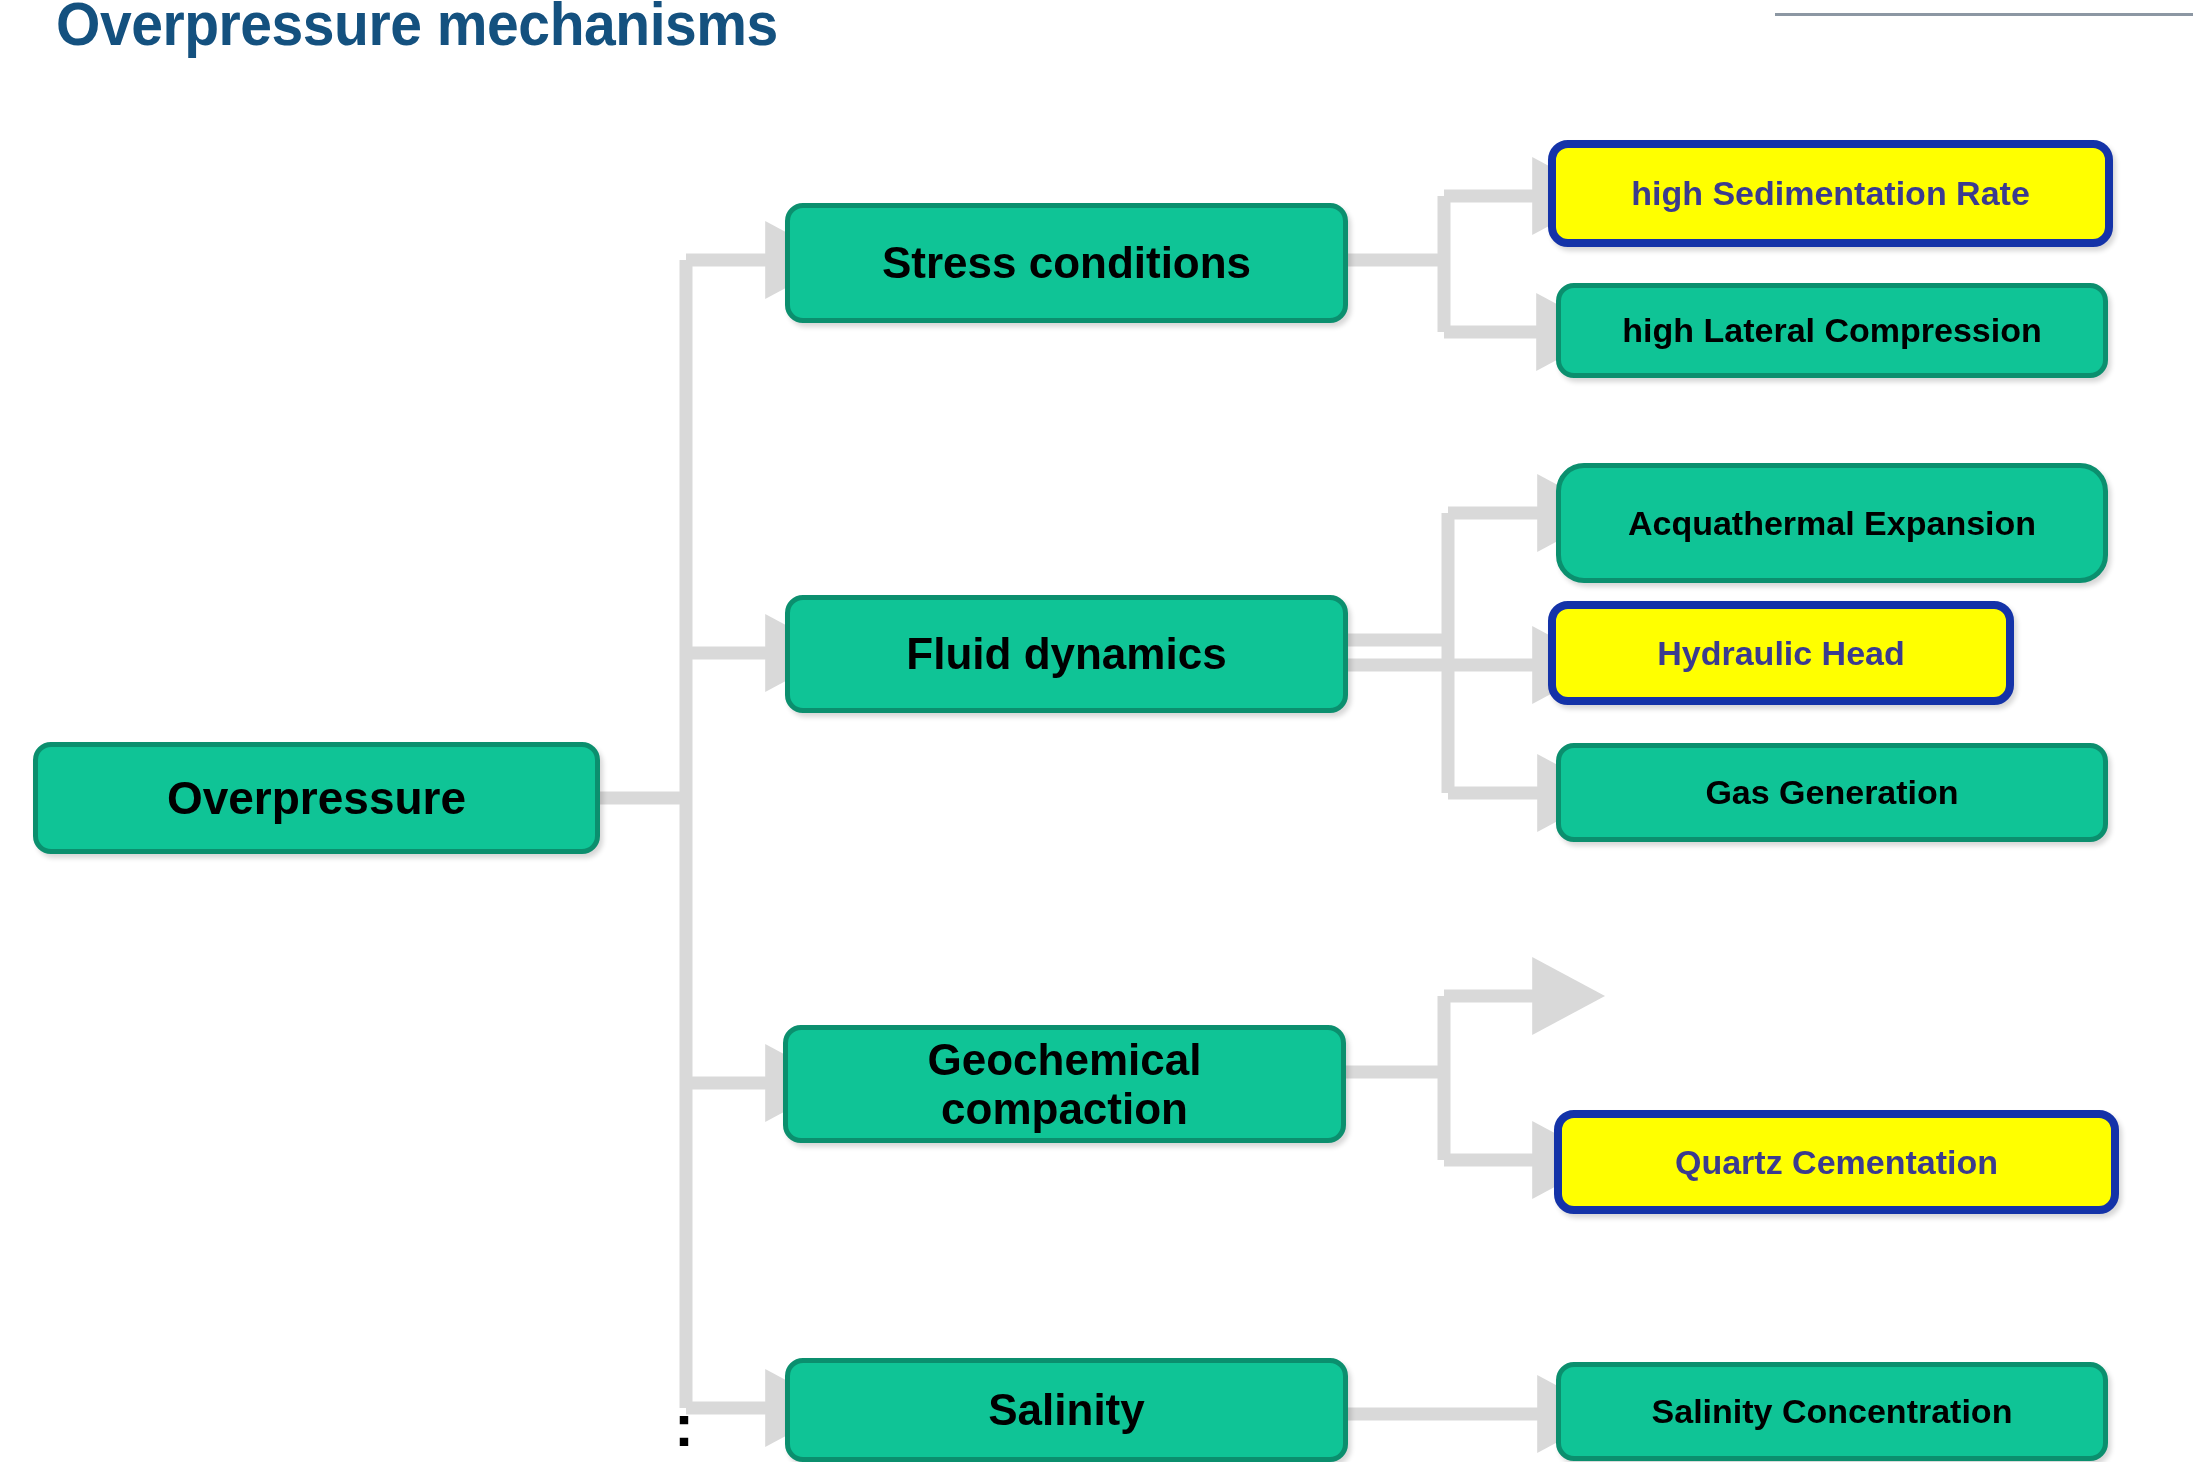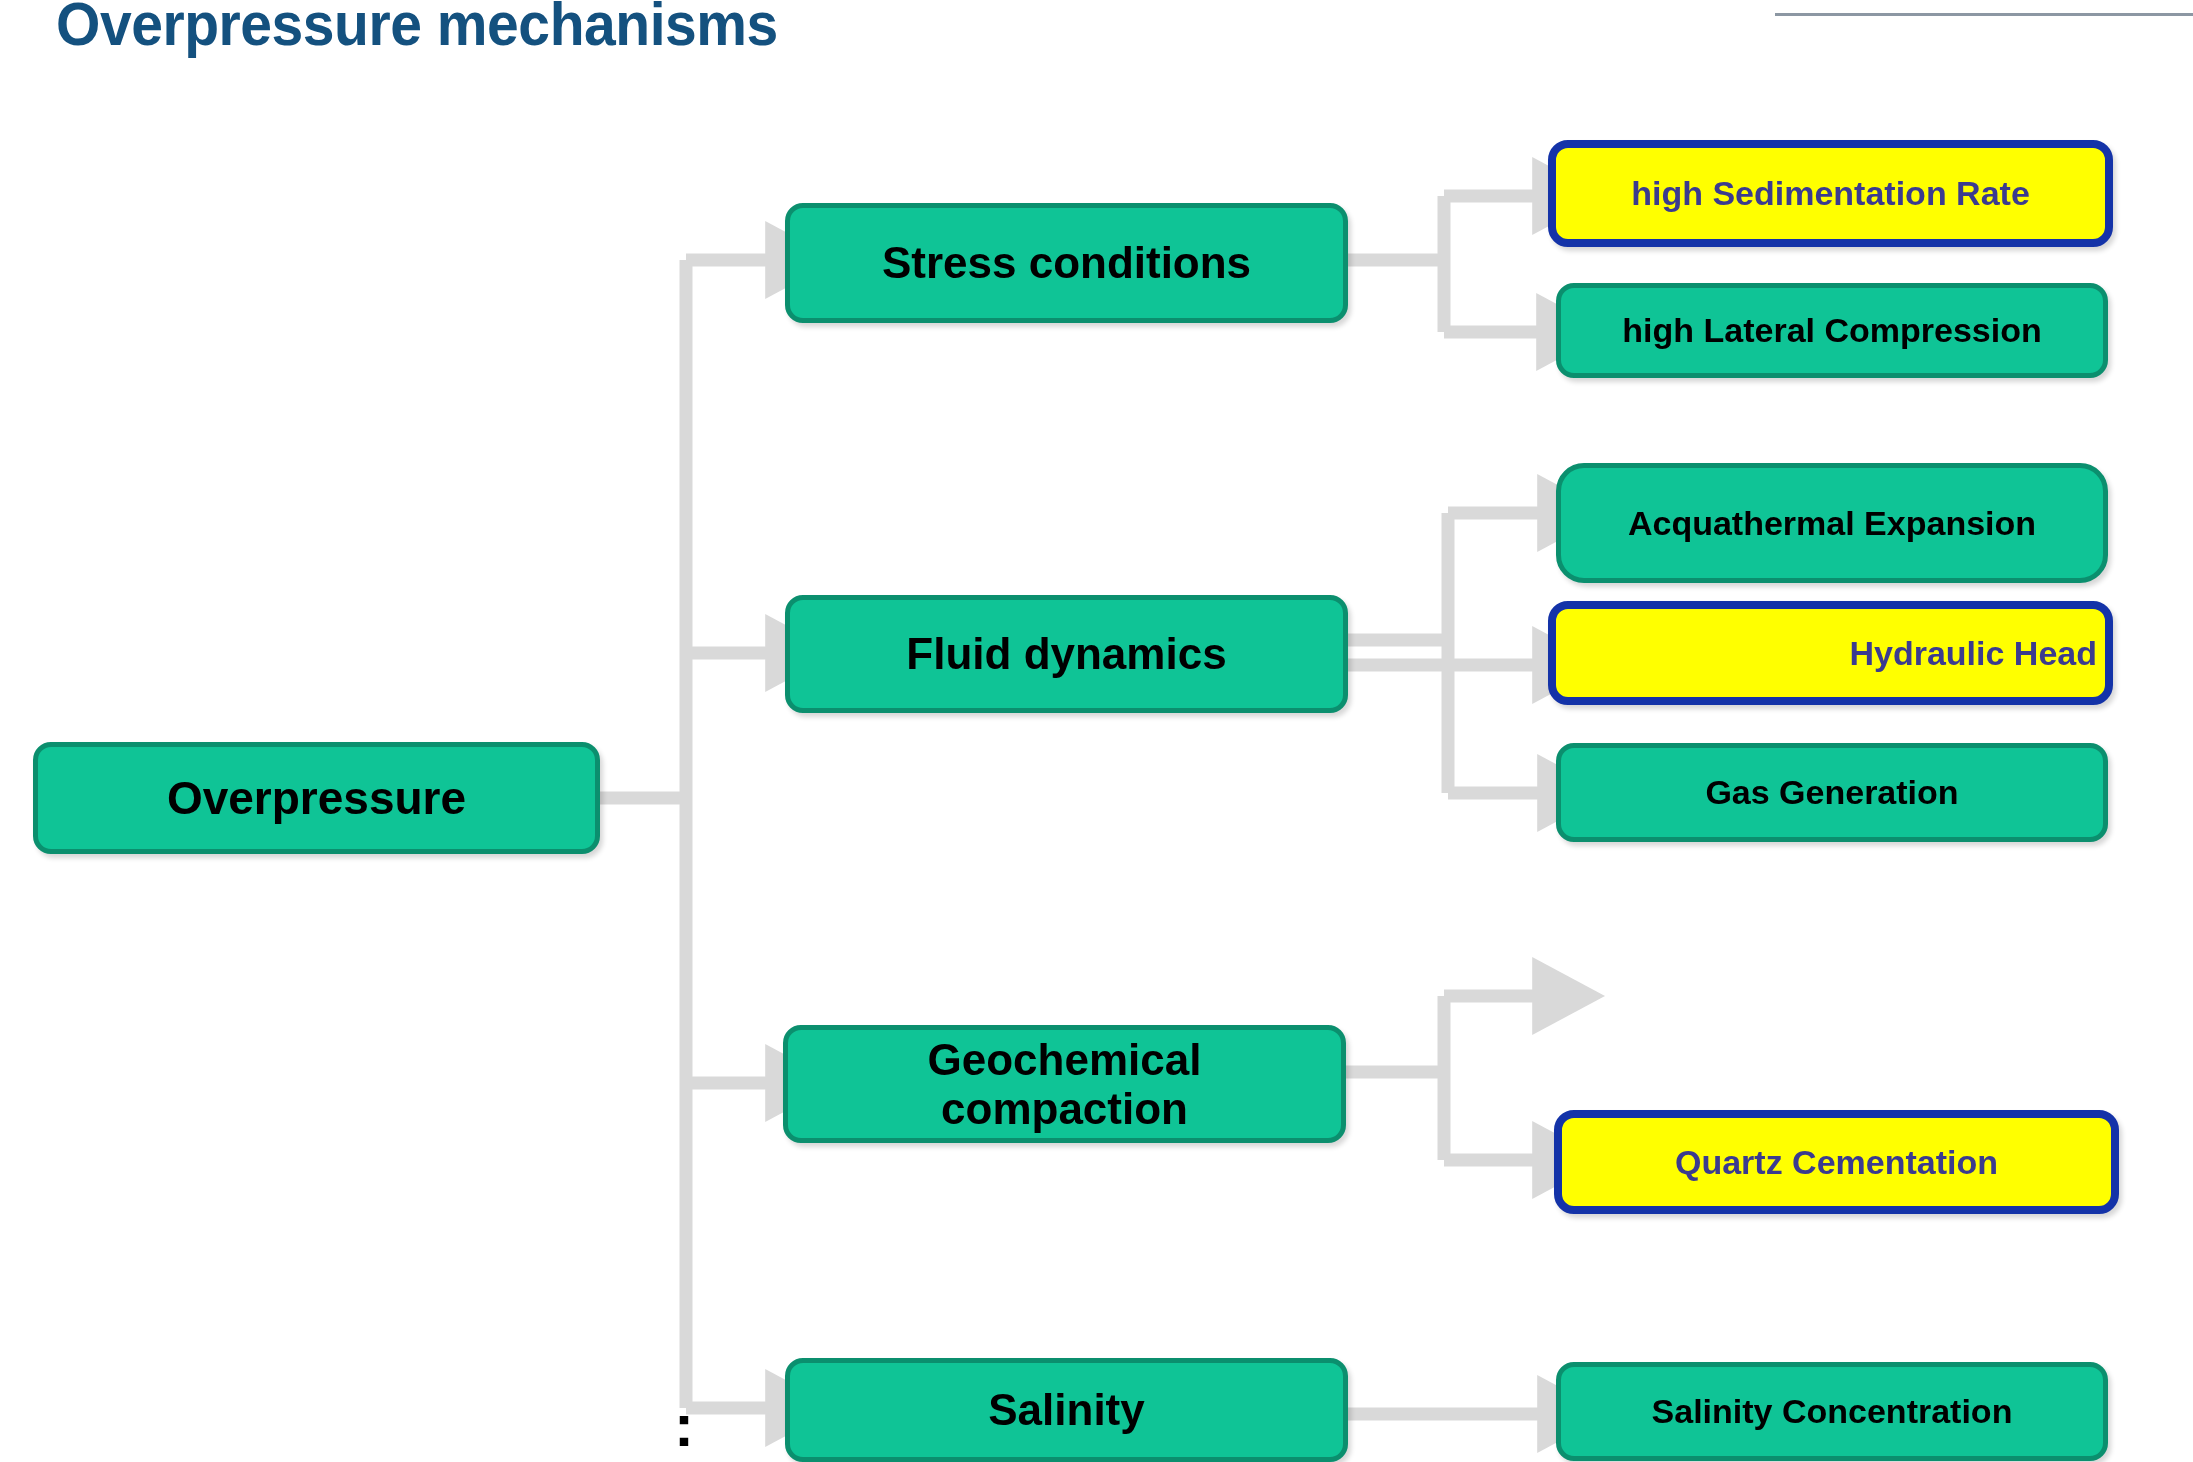--- a/index.html
+++ b/index.html
@@ -39,21 +39,21 @@
   .node{
     position:absolute;
     box-sizing:border-box;
     display:flex;
     align-items:center;
     justify-content:center;
     text-align:center;
     line-height:1.18;
     border-radius:18px;
   }
-  .node .lbl{display:block;width:100%;padding:0 8px;box-sizing:border-box;}
+  .node .lbl{display:block;width:100%;padding:0 0;box-sizing:border-box;}
 
   .green{
     background:#0FC496;
     border:5px solid #0B8F6E;
     color:#000000;
     font-weight:bold;
     box-shadow:3px 4px 5px rgba(0,0,0,0.16);
   }
   .yellow{
     background:#FFFF00;
@@ -156,21 +156,21 @@
   </div>
 
   <div class="node green lvl3" style="left:1556px; top:283px; width:552px; height:95px;">
     <span class="lbl">high Lateral Compression</span>
   </div>
 
   <div class="node green lvl3" style="left:1556px; top:463px; width:552px; height:120px;border-radius:28px;">
     <span class="lbl">Acquathermal Expansion</span>
   </div>
 
-  <div class="node yellow lvl3" style="left:1548px; top:601px; width:565px; height:104px;text-align:right;">
+  <div class="node yellow lvl3" style="left:1548px; top:601px; width:466px; height:104px;">
     <span class="lbl">Hydraulic Head</span>
   </div>
 
   <div class="node green lvl3" style="left:1556px; top:743px; width:552px; height:99px;">
     <span class="lbl">Gas Generation</span>
   </div>
 
 
   <div class="node yellow lvl3" style="left:1554px; top:1110px; width:565px; height:104px;">
     <span class="lbl">Quartz Cementation</span>

